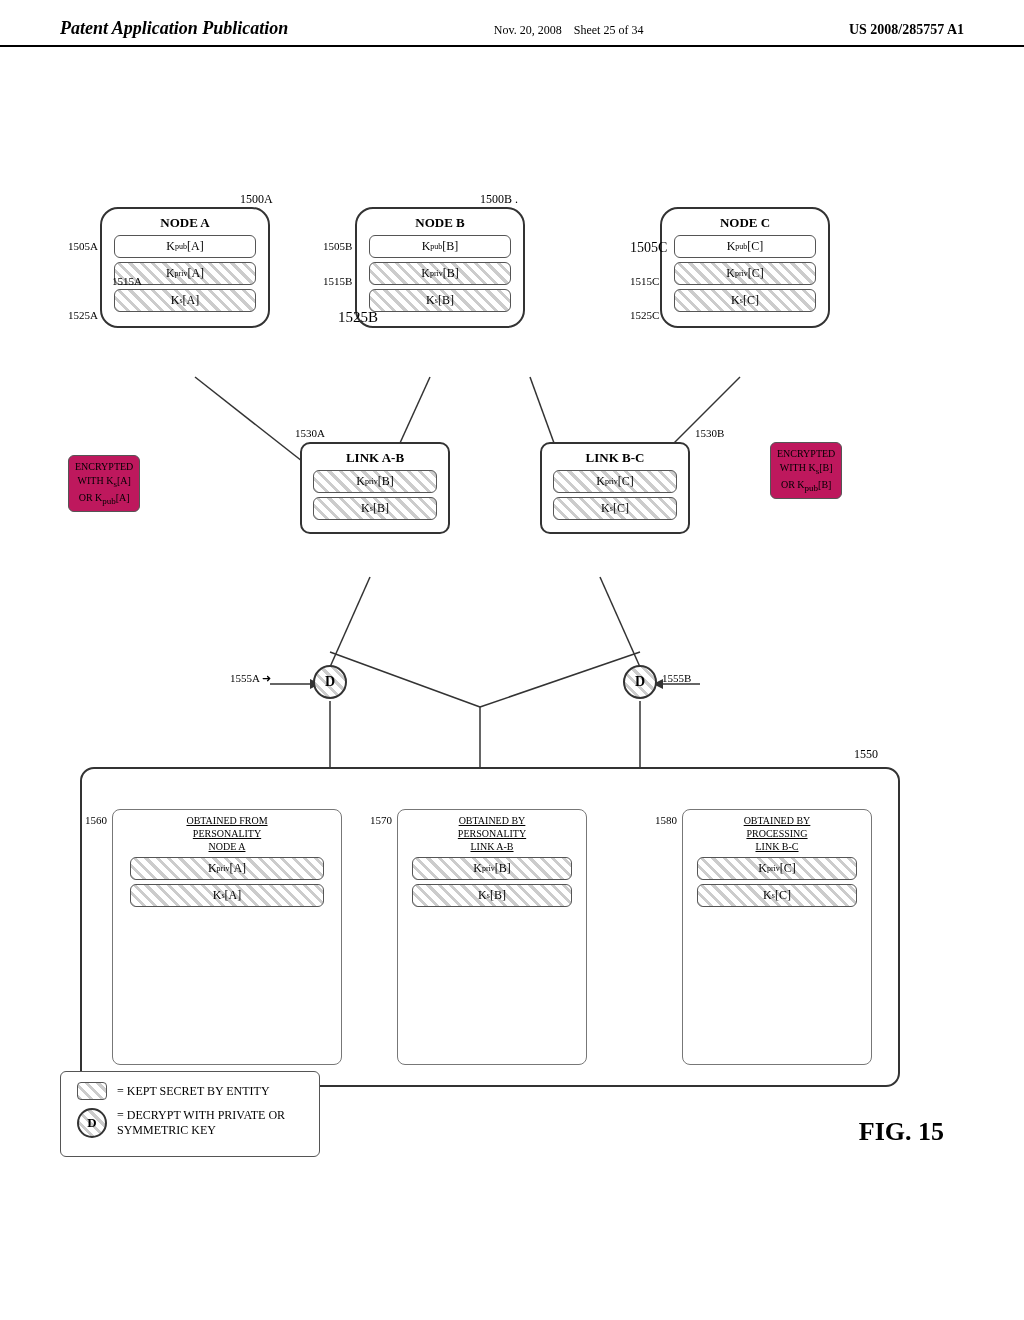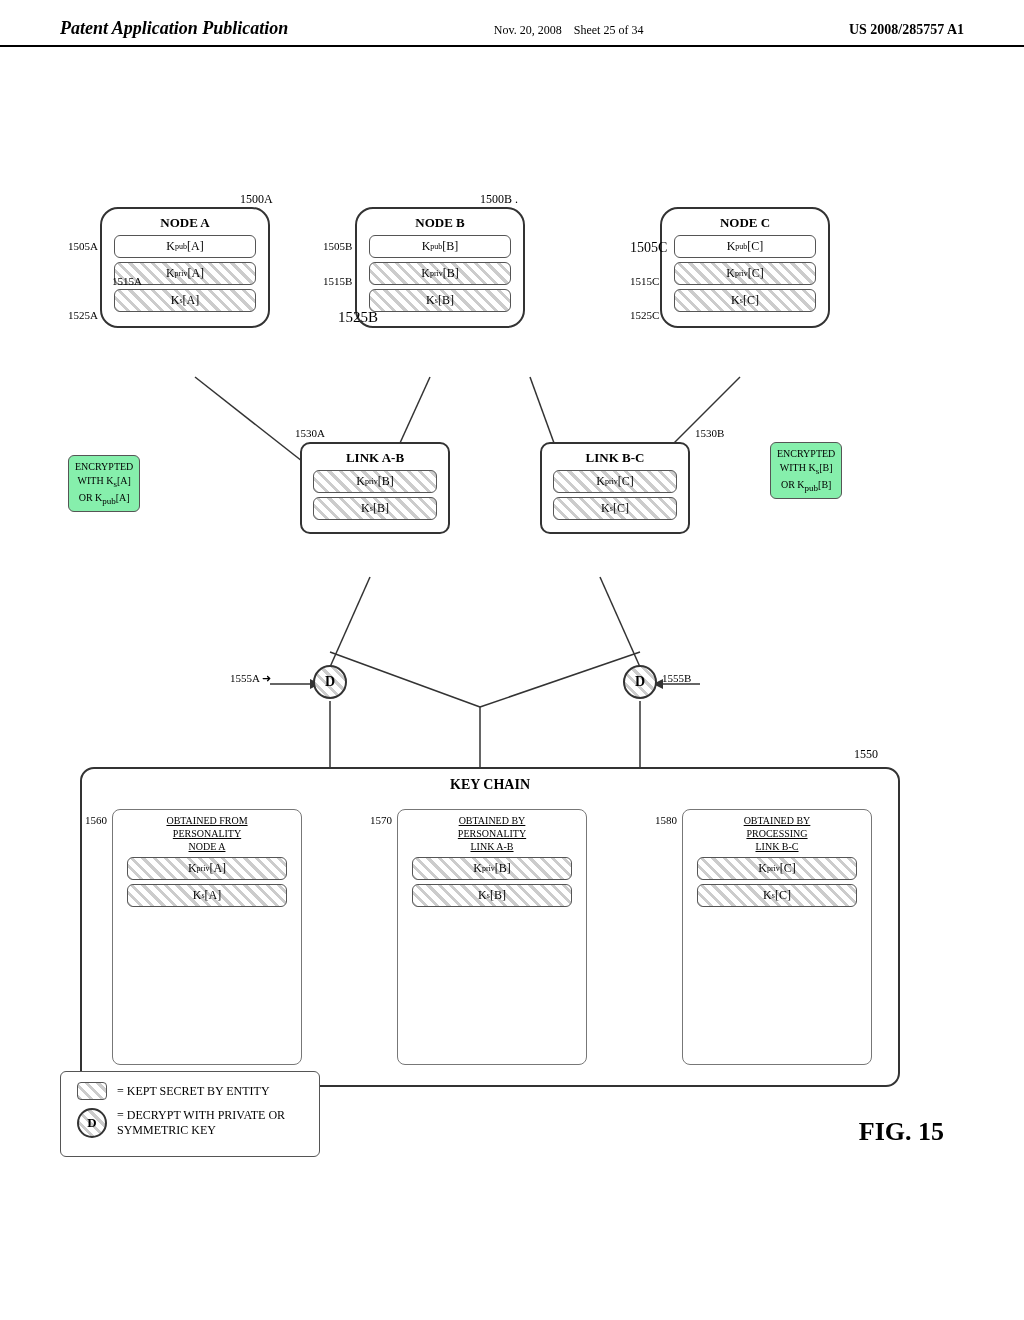--- a/index.html
+++ b/index.html
@@ -140,21 +140,21 @@
         #fff 3px,
         #fff 8px
       );
     }
 
     
     .encrypted-label {
       position: absolute;
       border: 1.5px solid #555;
       border-radius: 6px;
-      background: #86efac;
+      background: #be185d;
       font-size: 10px;
       padding: 4px 6px;
       text-align: center;
       line-height: 1.4;
     }
 
     
     .ref-label {
       position: absolute;
       font-size: 12px;
@@ -370,24 +370,23 @@
     ENCRYPTED<br>WITH K<sub class="math-sub">s</sub>[B]<br>OR K<sub class="math-sub">pub</sub>[B]
   </div>
 
   <div class="d-circle" style="left:313px; top:618px;">D</div>
   <div class="d-circle" style="left:623px; top:618px;">D</div>
 
   <span class="ref-label" style="left:230px; top:625px; font-size:11px;">1555A ➜</span>
   <span class="ref-label" style="left:662px; top:625px; font-size:11px;">1555B</span>
 
   <div class="keychain-box" style="left:80px; top:720px; width:820px; height:320px;">
-    <div class="keychain-title">KEY CHAIN</div>
     <span class="ref-label" style="right:20px; top:-22px; position:absolute; font-size:12px;">1550</span>
 
-    <div class="kc-section" style="left:30px; top:40px; width:190px; bottom:20px;">
+    <div class="kc-section" style="left:30px; top:40px; width:230px; bottom:20px;">
       <span class="ref-label" style="position:absolute; left:-28px; top:4px; font-size:11px;">1560</span>
       <div class="kc-section-title">
         OBTAINED FROM<br>PERSONALITY<br>NODE A
       </div>
       <div class="key-box hatched">
         K<sub class="math-sub">priv</sub>[A]
       </div>
       <div class="key-box hatched">
         K<sub class="math-sub">s</sub>[A]
       </div>

